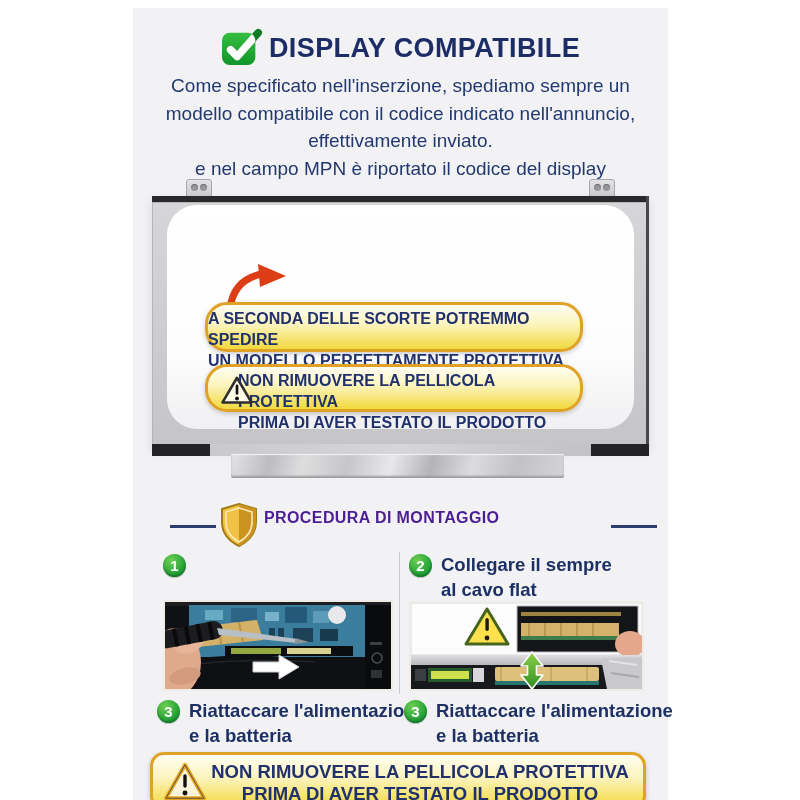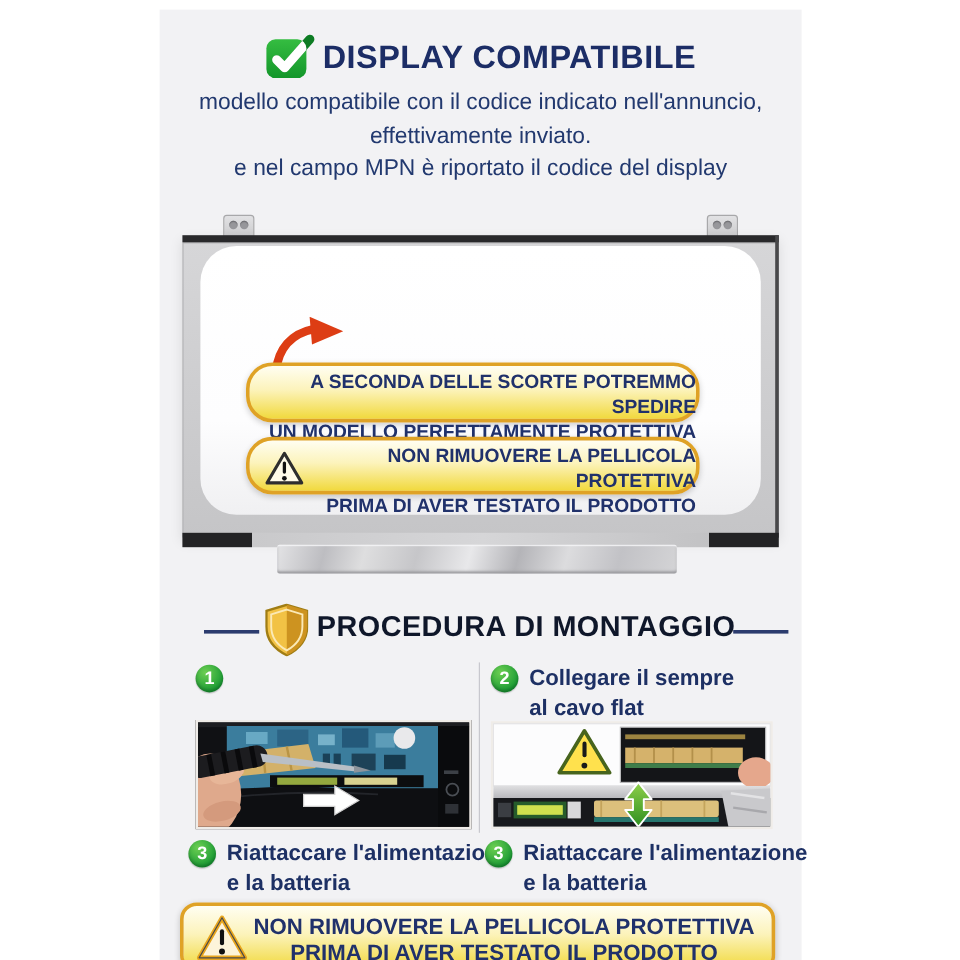--- a/index.html
+++ b/index.html
@@ -42,32 +42,32 @@
     position:absolute; left:231px; top:454px; width:333px; height:24px; border-radius:2px;
     background:linear-gradient(105deg,#e3e3e5 0%,#bdbdc1 12%,#dededf 22%,#c6c6c9 35%,#e8e8ea 48%,#b4b4b8 60%,#dcdcde 72%,#c2c2c6 85%,#d4d4d6 100%);
     box-shadow:inset 0 1px 1px #f5f5f7, inset 0 -2px 2px #9c9ca0;
   }
   .red-arrow { position:absolute; left:222px; top:264px; }
 
   .note {
     position:absolute; left:205px; width:378px; border:3px solid #dfa226; border-radius:22px;
     background:linear-gradient(180deg,#fffef2 0%, #fcf3bb 45%, #f1d93d 100%);
     box-shadow:0 2px 5px rgba(0,0,0,.20);
-    color:#20316b; font-weight:bold; text-align:right;
+    color:#20316b; font-weight:bold; text-align:left;
   }
   .note-stock { top:302px; height:50px; font-size:16px; line-height:21px; padding-top:3px; }
   .note-film  { top:364px; height:48px; font-size:16px; line-height:21px; padding-top:3px; }
   .note-film .note-lines { margin-left:30px; }
   .note-film .tri-icon { position:absolute; left:12px; top:8px; }
 
   
   .proc-line { position:absolute; top:525px; width:46px; height:3px; background:#2c3c6e; }
   .proc-line-left { left:170px; } .proc-line-right { left:611px; }
   .shield-wrap { position:absolute; left:221px; top:503px; }
-  .proc-title { position:absolute; left:264px; top:509px; font-size:24px; font-weight:bold; color:#0f172a; letter-spacing:.4px; }
+  .proc-title { position:absolute; left:264px; top:509px; font-size:16px; font-weight:bold; color:#4c1d95; letter-spacing:.4px; }
 
   
   .col-divider { position:absolute; left:399px; top:552px; width:1px; height:142px; background:#c8c8ce; }
   .step { position:absolute; display:flex; gap:9px; }
   .step-badge {
     width:23px; height:23px; min-width:23px; border-radius:50%; margin-top:2px;
     background:radial-gradient(circle at 35% 28%, #6cce52, #189a33 75%);
     color:#ffffff; font-weight:bold; font-size:15px;
     display:flex; align-items:center; justify-content:center;
     box-shadow:inset 0 -2px 3px rgba(0,0,0,.25), 0 1px 1px rgba(0,0,0,.2);
@@ -111,20 +111,21 @@
         </defs>
         <rect x="1" y="7" width="35" height="34" rx="8" fill="url(#ckg)"></rect>
         <polyline points="10,25 17,32 39,7" fill="none" stroke="#0d7c23" stroke-width="8" stroke-linecap="round" stroke-linejoin="round"></polyline>
         <polyline points="10,25 17,32 39,7" fill="none" stroke="#ffffff" stroke-width="8" stroke-linecap="round" stroke-linejoin="round" clip-path="url(#ckclip)"></polyline>
       </svg>
     </span>
     <span class="header-title">DISPLAY COMPATIBILE</span>
   </div>
 
   <div class="intro">
+    <div>Come specificato nell'inserzione, spediamo sempre un</div>
     <div>modello compatibile con il codice indicato nell'annuncio,</div>
     <div>effettivamente inviato.</div>
     <div>e nel campo MPN è riportato il codice del display</div>
   </div>
 
   <div class="bracket bracket-left"></div>
   <div class="bracket bracket-right"></div>
   <div class="panel-body"></div>
   <div class="panel-screen"></div>
   <div class="panel-bottom-bar"></div>

